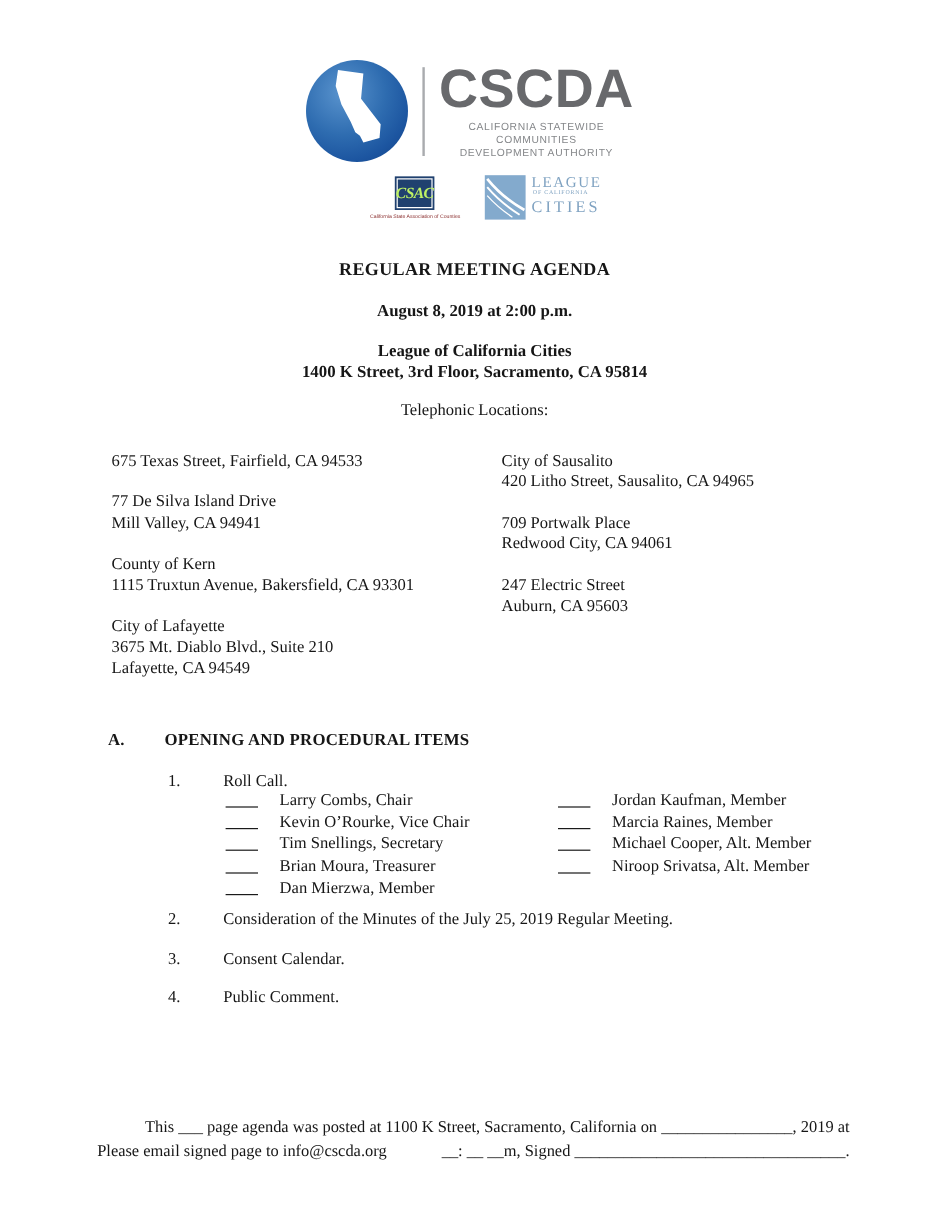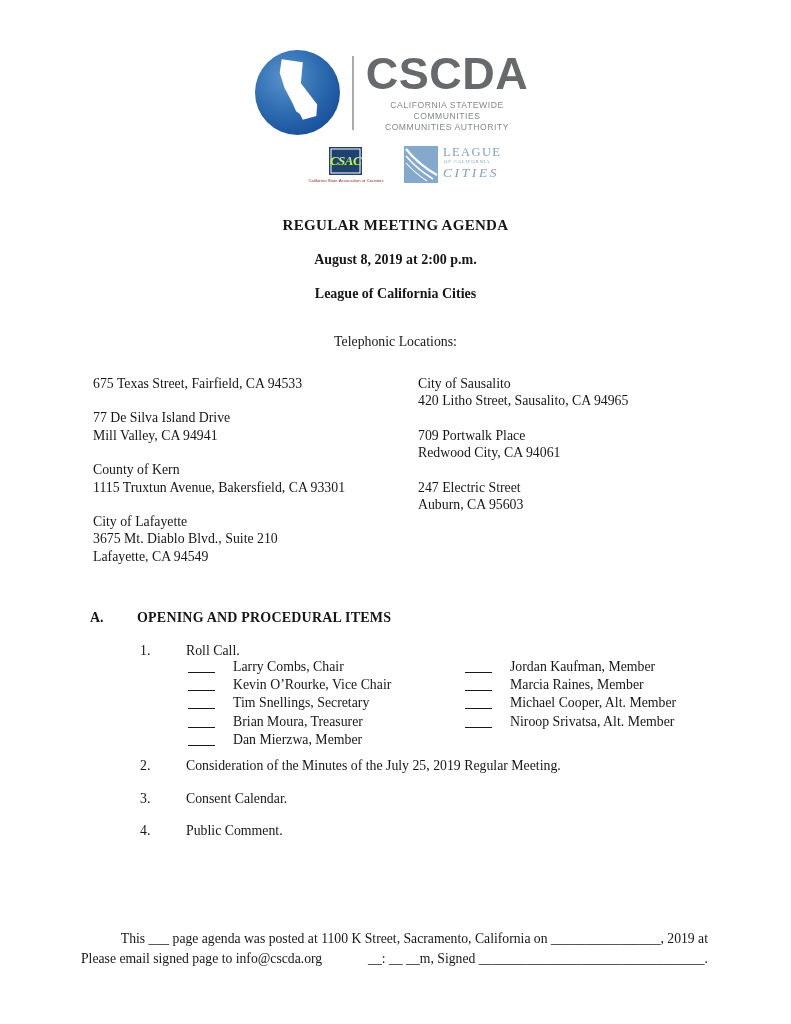--- a/index.html
+++ b/index.html
@@ -23,21 +23,21 @@
     display:flex;align-items:center;justify-content:center;}
   .csac-acronym{color:#bef264;font-style:italic;font-weight:bold;font-size:13px;letter-spacing:-0.5px;}
   .csac-caption{position:absolute;left:346px;top:178px;transform:translateX(-50%);
     font-family:"Liberation Sans",sans-serif;font-size:4.3px;color:#8b3030;white-space:nowrap;}
 
   
   .league-box{position:absolute;left:404px;top:146px;width:34px;height:37px;background:#83aacd;}
   .league-text{position:absolute;left:443px;top:146px;color:#7fa2c1;line-height:1;}
   .league-w1{font-size:12.5px;letter-spacing:1.4px;}
   .league-w2{font-size:4.9px;letter-spacing:0.7px;margin:1.5px 0 1px 1px;}
-  .league-w3{font-size:13.5px;letter-spacing:2.6px;font-style:italic;}
+  .league-w3{font-size:13.5px;letter-spacing:2.6px;}
 
   
   .h-center{position:absolute;left:0;width:791px;text-align:center;white-space:nowrap;}
   .doc-title{top:217px;font-size:15px;font-weight:bold;letter-spacing:0.3px;}
   .doc-datetime{top:252px;font-size:14px;font-weight:bold;}
   .doc-venue{top:285px;font-size:14px;font-weight:bold;line-height:17px;}
   .doc-telephonic{top:334px;font-size:13.8px;}
 
   
   .loc-col{position:absolute;top:375px;font-size:13.8px;line-height:17.4px;}
@@ -74,21 +74,21 @@
       <svg width="50" height="70" viewBox="0 0 52 72">
         <path d="M9,3 L31,6 L29,28 L46,50 L45,62 L31,66 L28,60 L24,57 L20,48 L12,33 L7,17 Z" fill="#ffffff"></path>
       </svg>
     </span>
   </div>
   <div class="cscda-divider"></div>
   <div class="cscda-text">
     <div class="cscda-acronym">CSCDA</div>
     <div class="cscda-tagline">
       <div>CALIFORNIA STATEWIDE COMMUNITIES</div>
-      <div>COMMUNITIES AUTHORITY</div>
+      <div>DEVELOPMENT AUTHORITY</div>
     </div>
   </div>
 
   <div class="csac-box">
     <span class="csac-acronym">CSAC</span>
   </div>
   <div class="csac-caption">California State Association of Counties</div>
 
   <div class="league-box">
     <svg width="34" height="37" viewBox="0 0 34 37">
@@ -100,20 +100,21 @@
   <div class="league-text">
     <div class="league-w1">LEAGUE</div>
     <div class="league-w2">OF CALIFORNIA</div>
     <div class="league-w3">CITIES</div>
   </div>
 
   <div class="h-center doc-title">REGULAR MEETING AGENDA</div>
   <div class="h-center doc-datetime">August 8, 2019 at 2:00 p.m.</div>
   <div class="h-center doc-venue">
     <div>League of California Cities</div>
+    <div>1400 K Street, 3rd Floor, Sacramento, CA 95814</div>
   </div>
   <div class="h-center doc-telephonic">Telephonic Locations:</div>
 
   <div class="loc-col loc-left">
     <div class="loc-group">
       <div class="loc-line">675 Texas Street, Fairfield, CA 94533</div>
     </div>
     <div class="loc-group">
       <div class="loc-line">77 De Silva Island Drive</div>
       <div class="loc-line">Mill Valley, CA 94941</div>

